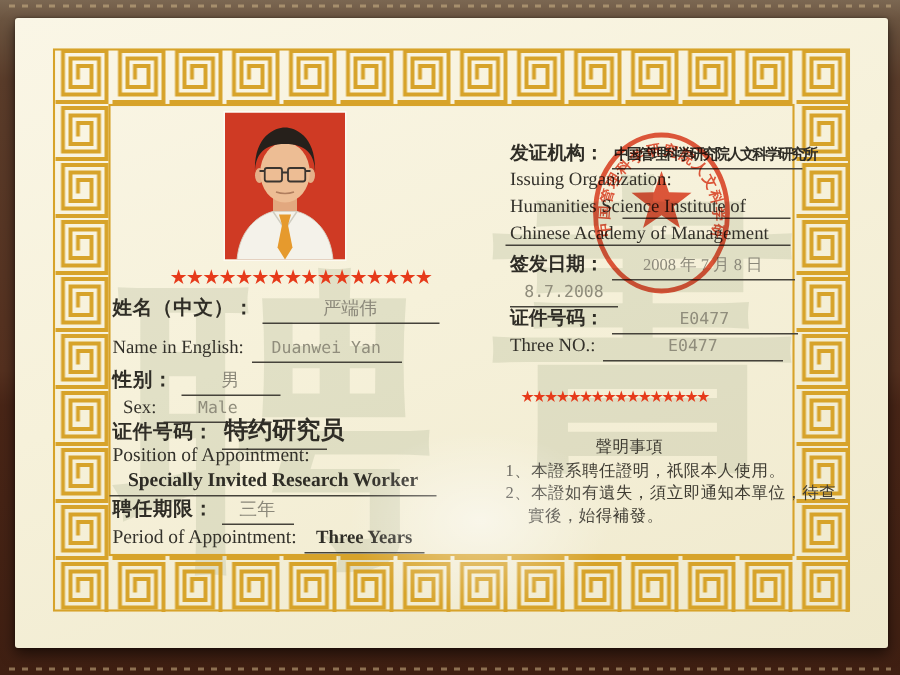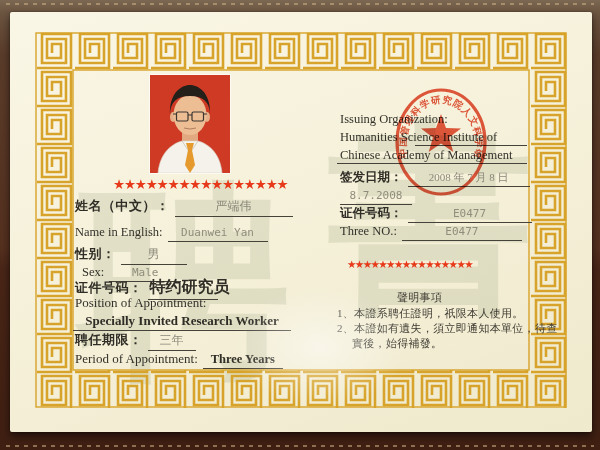--- a/index.html
+++ b/index.html
@@ -135,20 +135,24 @@
       </div>
       <div class="row" style="left:65px;top:318px">
         <span class="cnlabel">聘任期限：</span>
         <span class="slot" style="width:48px"><span class="cngray">三年</span></span>
       </div>
       <div class="row" style="left:65px;top:337px">
         <span class="enlabel lg">Period of Appointment:</span>
         <span class="slot" style="width:80px"><span class="darkval">Three Years</span></span>
       </div>
 
+      <div class="row" style="left:330px;top:81px">
+        <span class="cnlabel sm">发证机构：</span>
+        <span class="slot" style="width:127px"><span class="org-val">中国管理科学研究院人文科学研究所</span></span>
+      </div>
       <div class="row" style="left:330px;top:100px">
         <span class="enlabel">Issuing Organization:</span>
       </div>
       <div class="row" style="left:330px;top:118px">
         <span class="enlabel">Humanities Science Institute of</span>
       </div>
       <div class="uline" style="left:405px;top:133px;width:112px"></div>
       <div class="row" style="left:330px;top:136px">
         <span class="enlabel">Chinese Academy of Management</span>
       </div>

